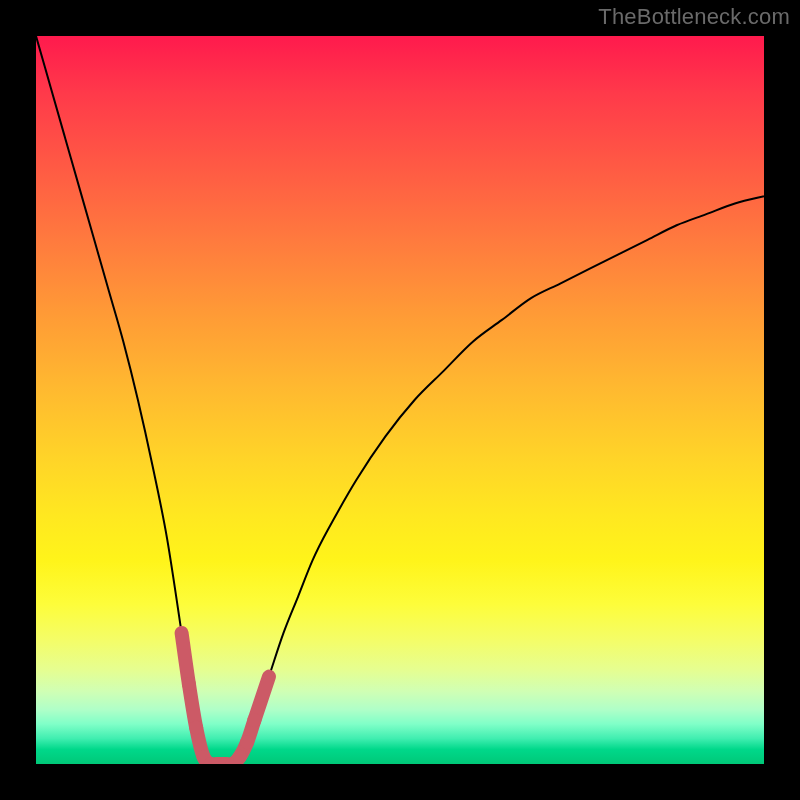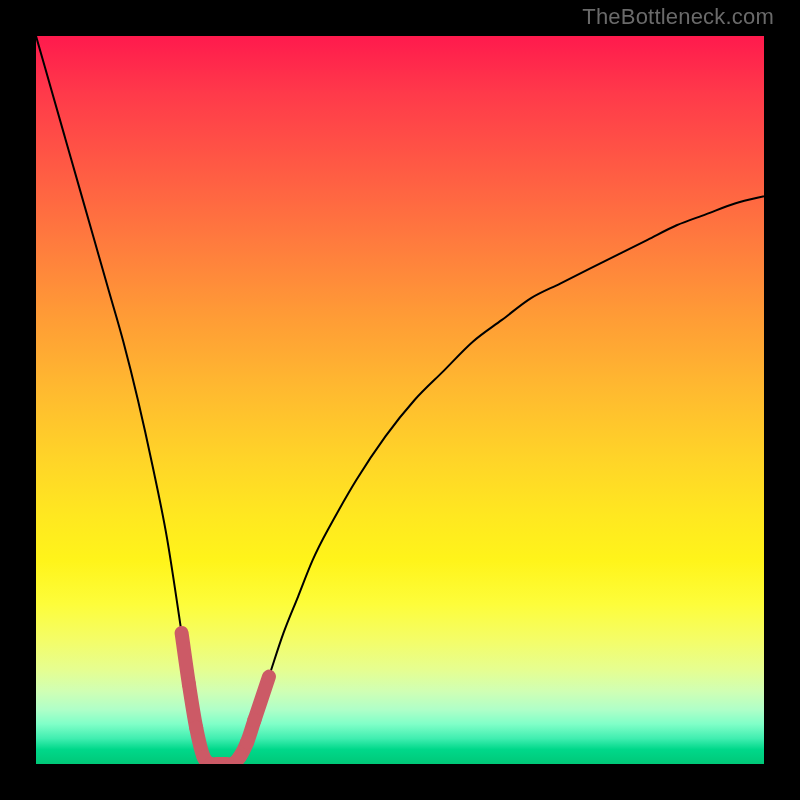--- a/index.html
+++ b/index.html
@@ -48,21 +48,21 @@
   svg.curve {
     position: absolute;
     top: 0;
     left: 0;
     width: 728px;
     height: 728px;
   }
   .watermark {
     position: absolute;
     top: 4px;
-    right: 26px;
+    right: 10px;
     font-family: Arial, Helvetica, sans-serif;
     font-size: 22px;
     color: #6a6a6a;
     letter-spacing: 0.2px;
     user-select: none;
   }
 </style>
 </head>
 <body>
 

